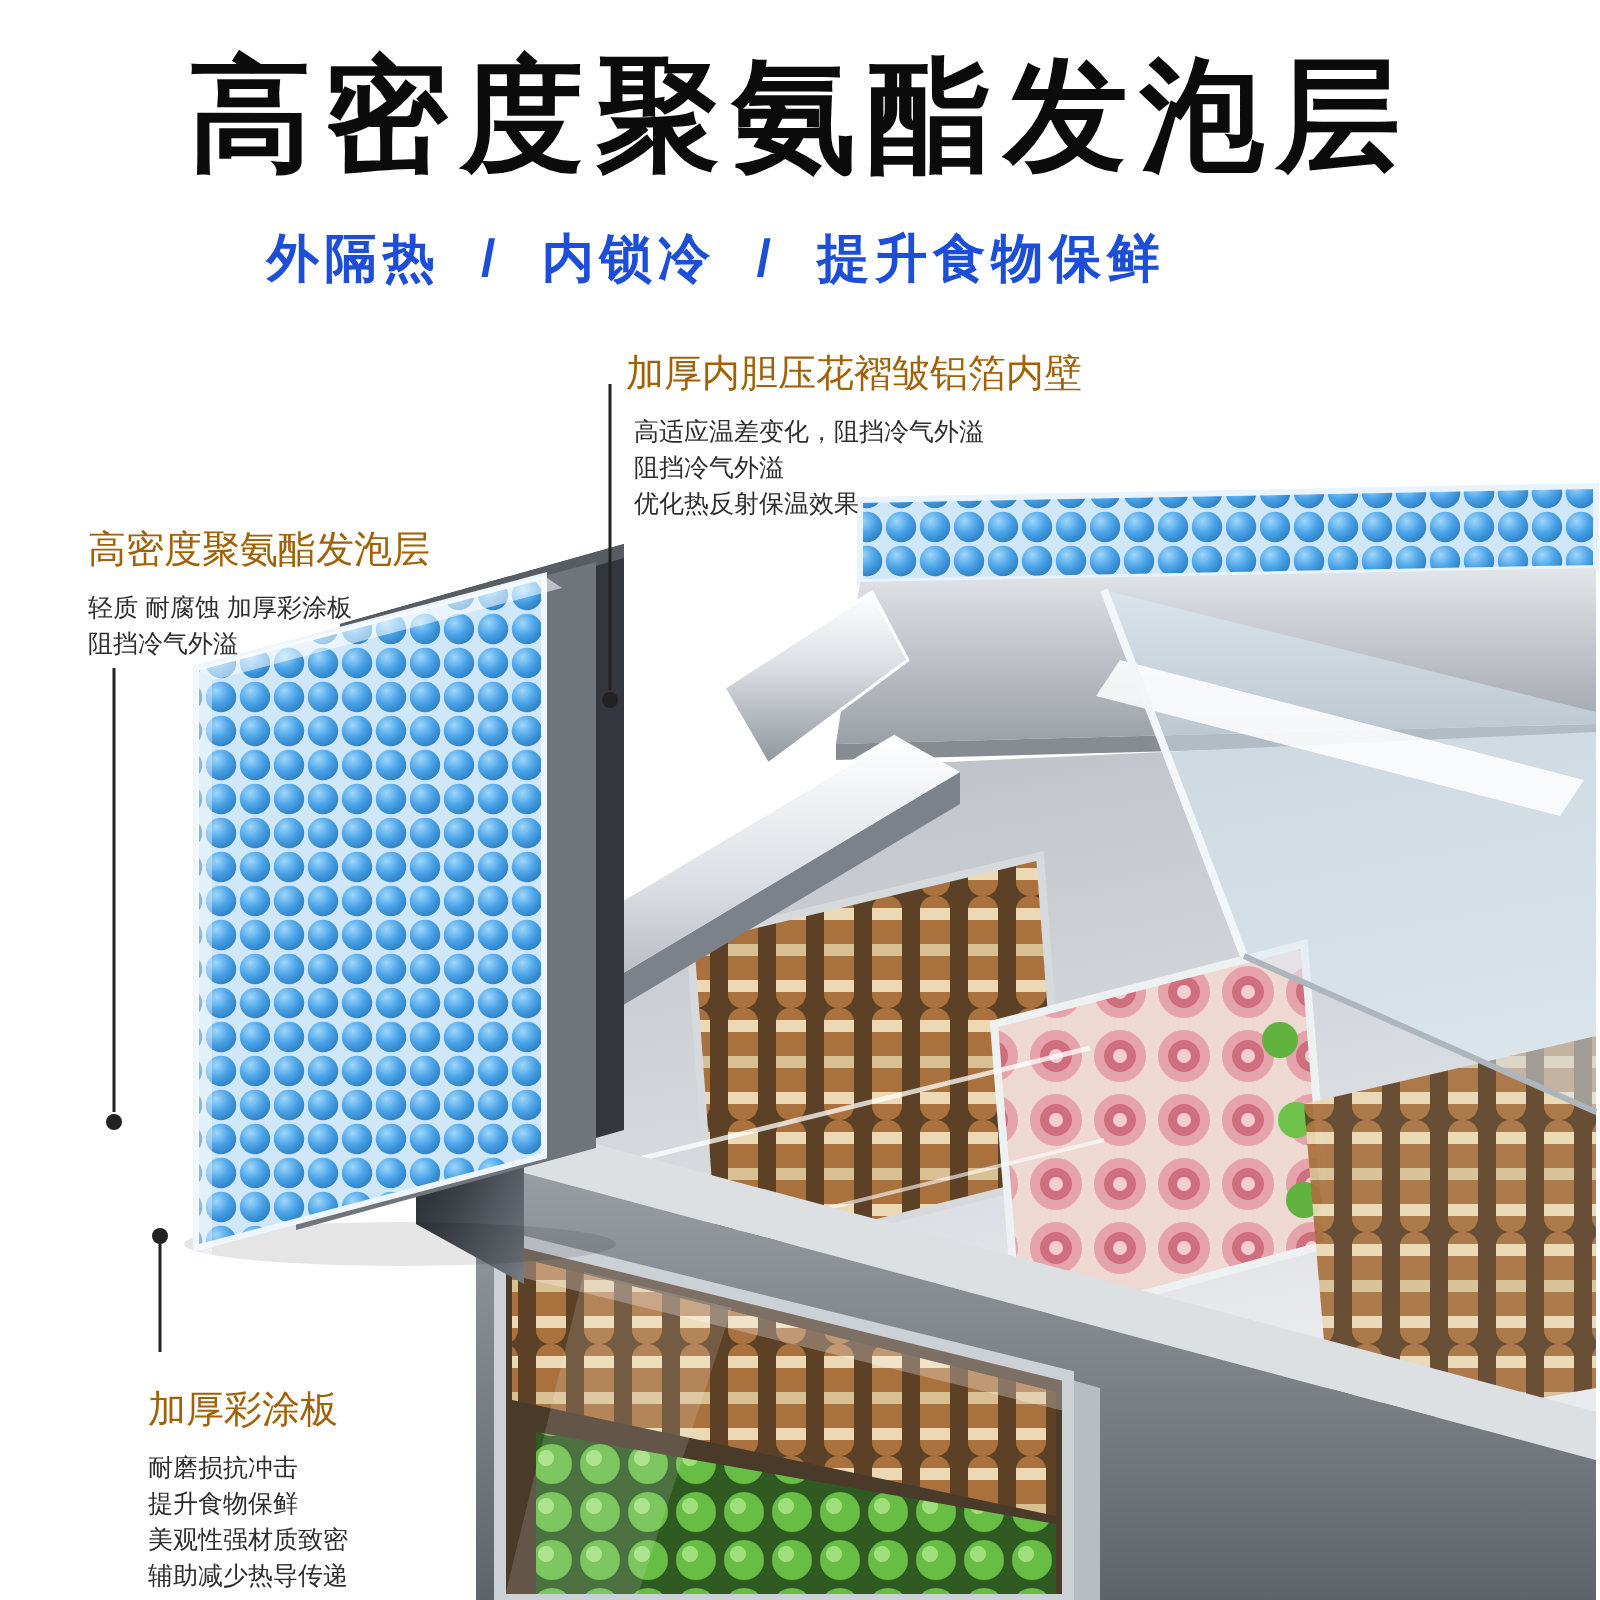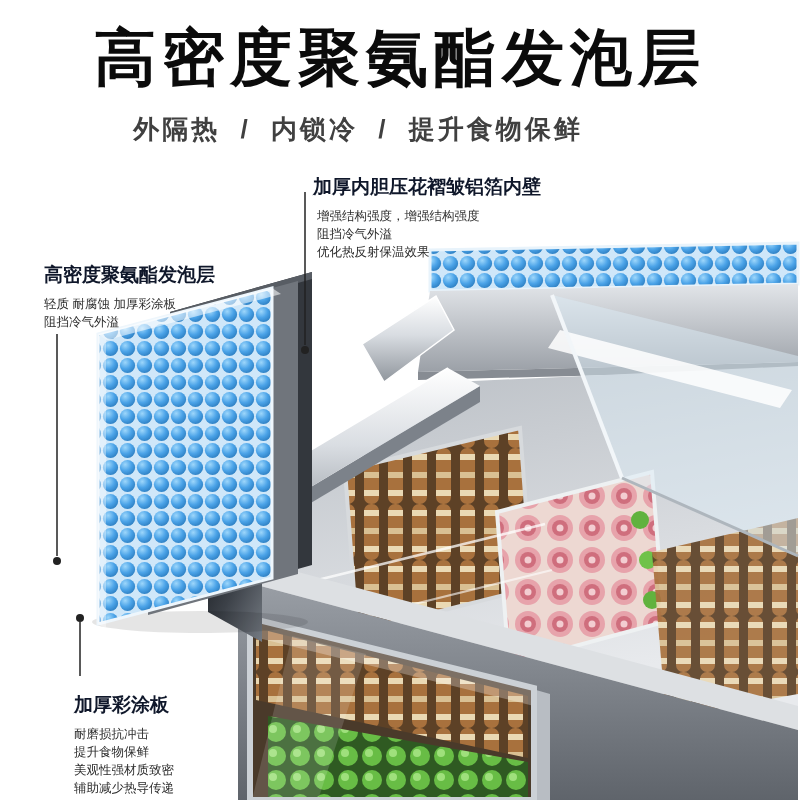--- a/index.html
+++ b/index.html
@@ -9,24 +9,24 @@
   svg.scene { position:absolute; left:0; top:0; }
 
   .title {
     position:absolute; top:16px; left:0; width:800px;
     text-align:center; font-size:62px; font-weight:900;
     letter-spacing:6px; color:#0b0b0b; white-space:nowrap;
   }
   .subtitle {
     position:absolute; top:112px; left:0; width:716px;
     text-align:center; font-size:26px; font-weight:700;
-    letter-spacing:3px; word-spacing:10px; color:#404040; white-space:nowrap;
+    letter-spacing:3px; word-spacing:10px; color:#1d4ed8; white-space:nowrap;
   }
   .callout { position:absolute; }
-  .callout .c-title { font-size:19px; font-weight:700; color:#0f172a; margin-bottom:7px; white-space:nowrap; }
+  .callout .c-title { font-size:19px; font-weight:400; color:#a16207; margin-bottom:7px; white-space:nowrap; }
   .callout .c-line  { font-size:12.5px; color:#2d2d2d; line-height:18px; white-space:nowrap; }
   .callout-right  { left:313px; top:174px; }
   .callout-left   { left:44px;  top:262px; }
   .callout-bottom { left:74px;  top:692px; }
   .callout-right .c-line { padding-left:4px; }
 </style>
 </head>
 <body>
 
 <div class="stage">
@@ -154,21 +154,21 @@
       <circle cx="80" cy="618" r="4" fill="#222222"></circle>
     </g>
   </svg>
 
   <h1 class="title">高密度聚氨酯发泡层</h1>
 
   <div class="subtitle">外隔热 / 内锁冷 / 提升食物保鲜</div>
 
   <div class="callout callout-right">
     <div class="c-title">加厚内胆压花褶皱铝箔内壁</div>
-    <div class="c-line">增强结构强度，增强结构强度</div>
+    <div class="c-line">高适应温差变化，阻挡冷气外溢</div>
     <div class="c-line">阻挡冷气外溢</div>
     <div class="c-line">优化热反射保温效果</div>
   </div>
 
   <div class="callout callout-left">
     <div class="c-title">高密度聚氨酯发泡层</div>
     <div class="c-line">轻质 耐腐蚀 加厚彩涂板</div>
     <div class="c-line">阻挡冷气外溢</div>
   </div>
 

